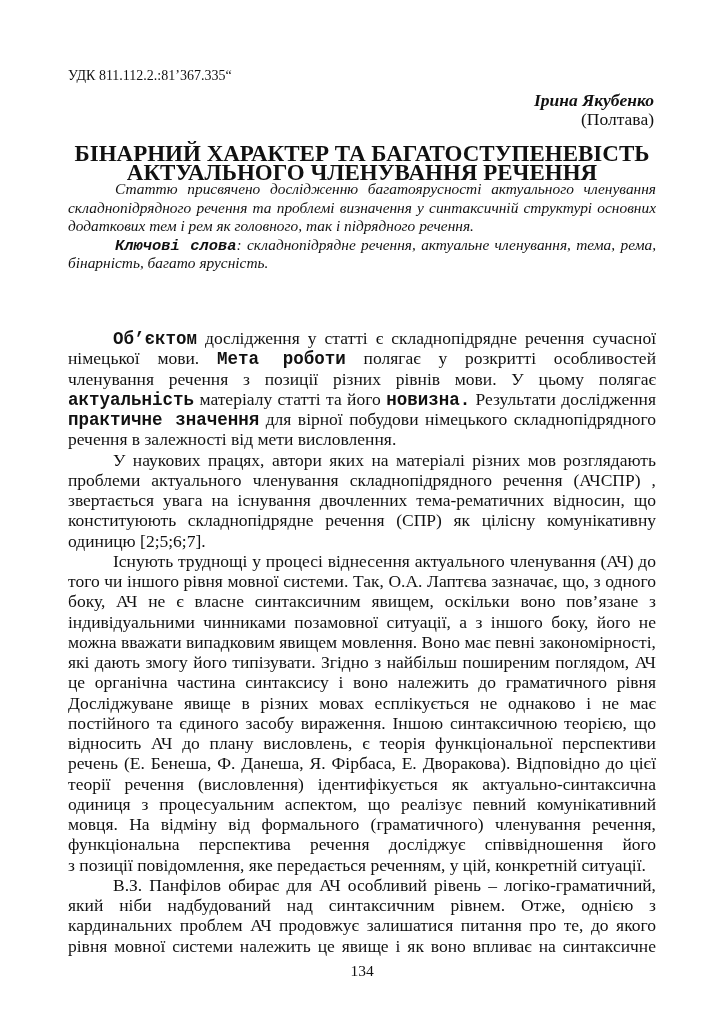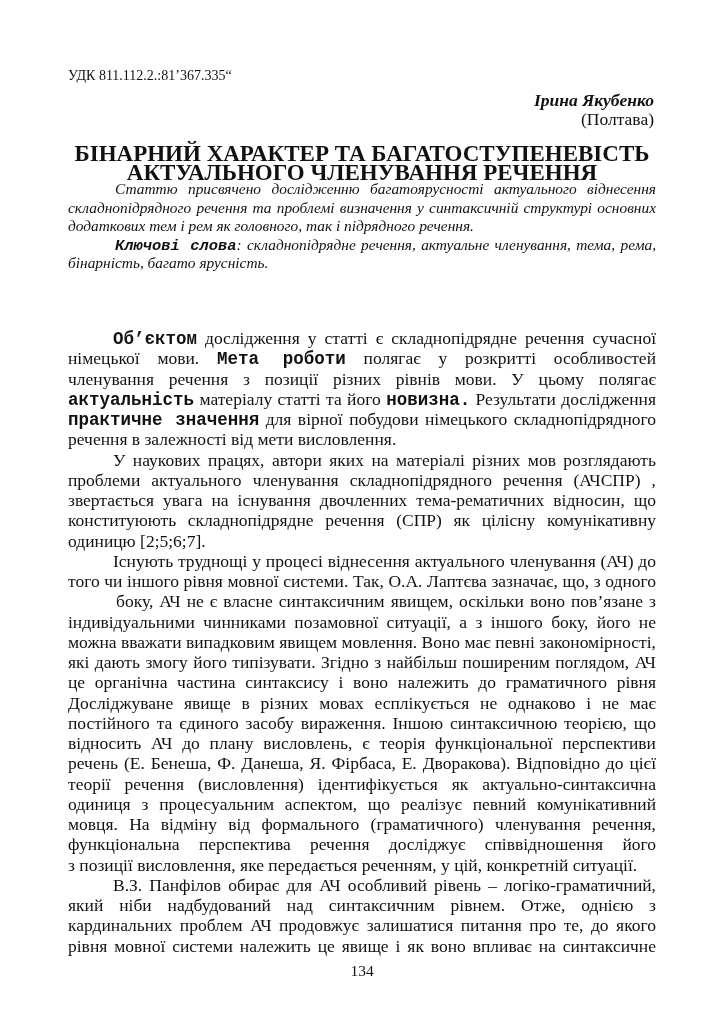--- a/index.html
+++ b/index.html
@@ -29,21 +29,21 @@
   <div class="udk">УДК 811.112.2.:81’367.335“</div>
   <div class="author">Ірина Якубенко</div>
   <div class="city">(Полтава)</div>
 
   <div class="title">
     <div>БІНАРНИЙ ХАРАКТЕР ТА БАГАТОСТУПЕНЕВІСТЬ</div>
     <div>АКТУАЛЬНОГО ЧЛЕНУВАННЯ РЕЧЕННЯ</div>
   </div>
 
   <div class="abstract">
-    <span class="ln indent" style="white-space: normal; height: 18.6px; overflow: hidden;">Статтю присвячено дослідженню багатоярусності актуального віднесення</span>
+    <span class="ln indent" style="white-space: normal; height: 18.6px; overflow: hidden;">Статтю присвячено дослідженню багатоярусності актуального членування</span>
     <span class="ln" style="white-space: normal; height: 18.6px; overflow: hidden;">складнопідрядного речення та проблемі визначення у синтаксичній структурі основних та</span>
     <span class="ln last">додаткових тем і рем як головного, так і підрядного речення.</span>
     <span class="ln indent" style="white-space: normal; height: 18.6px; overflow: hidden;"><b>Ключові слова</b><span>: складнопідрядне речення, актуальне членування, тема, рема,</span></span>
     <span class="ln last">бінарність, багато ярусність.</span>
   </div>
 
   <div class="body-text">
 
     <span class="ln indent" style="white-space: normal; height: 20.25px; overflow: hidden; margin-top: 39px;"><b>Об’єктом</b><span> дослідження у статті є складнопідрядне речення сучасної</span></span>
     <span class="ln" style="white-space: normal; height: 20.25px; overflow: hidden;"><span>німецької мови. </span><b>Мета роботи</b><span> полягає у розкритті особливостей актуального</span></span>
@@ -53,34 +53,34 @@
     <span class="ln last">речення в залежності від мети висловлення.</span>
 
     <span class="ln indent" style="white-space: normal; height: 20.25px; overflow: hidden;">У наукових працях, автори яких на матеріалі різних мов розглядають</span>
     <span class="ln" style="white-space: normal; height: 20.25px; overflow: hidden;">проблеми актуального членування складнопідрядного речення (АЧСПР) ,</span>
     <span class="ln" style="white-space: normal; height: 20.25px; overflow: hidden;">звертається увага на існування двочленних тема-рематичних відносин, що</span>
     <span class="ln" style="white-space: normal; height: 20.25px; overflow: hidden;">конституюють складнопідрядне речення (СПР) як цілісну комунікативну</span>
     <span class="ln last">одиницю [2;5;6;7].</span>
 
     <span class="ln indent" style="white-space: normal; height: 20.25px; overflow: hidden;">Існують труднощі у процесі віднесення актуального членування (АЧ) до</span>
     <span class="ln" style="white-space: normal; height: 20.25px; overflow: hidden;">того чи іншого рівня мовної системи. Так, О.А. Лаптєва зазначає, що, з одного</span>
-    <span class="ln" style="white-space: normal; height: 20.25px; overflow: hidden; margin-left: 48px;">боку, АЧ не є власне синтаксичним явищем, оскільки воно пов’язане з</span>
+    <span class="ln" style="white-space: normal; height: 20.25px; overflow: hidden;">боку, АЧ не є власне синтаксичним явищем, оскільки воно пов’язане з</span>
     <span class="ln" style="white-space: normal; height: 20.25px; overflow: hidden;">індивідуальними чинниками позамовної ситуації, а з іншого боку, його не</span>
     <span class="ln" style="white-space: normal; height: 20.25px; overflow: hidden;">можна вважати випадковим явищем мовлення. Воно має певні закономірності,</span>
     <span class="ln" style="white-space: normal; height: 20.25px; overflow: hidden;">які дають змогу його типізувати. Згідно з найбільш поширеним поглядом, АЧ –</span>
     <span class="ln" style="white-space: normal; height: 20.25px; overflow: hidden;">це органічна частина синтаксису і воно належить до граматичного рівня</span>
     <span class="ln" style="white-space: normal; height: 20.25px; overflow: hidden;">Досліджуване явище в різних мовах есплікується не однаково і не має</span>
     <span class="ln" style="white-space: normal; height: 20.25px; overflow: hidden;">постійного та єдиного засобу вираження. Іншою синтаксичною теорією, що</span>
     <span class="ln" style="white-space: normal; height: 20.25px; overflow: hidden;">відносить АЧ до плану висловлень, є теорія функціональної перспективи</span>
     <span class="ln" style="white-space: normal; height: 20.25px; overflow: hidden;">речень (Е. Бенеша, Ф. Данеша, Я. Фірбаса, Е. Дворакова). Відповідно до цієї</span>
     <span class="ln" style="white-space: normal; height: 20.25px; overflow: hidden;">теорії речення (висловлення) ідентифікується як актуально-синтаксична</span>
     <span class="ln" style="white-space: normal; height: 20.25px; overflow: hidden;">одиниця з процесуальним аспектом, що реалізує певний комунікативний намір</span>
     <span class="ln" style="white-space: normal; height: 20.25px; overflow: hidden;">мовця. На відміну від формального (граматичного) членування речення,</span>
     <span class="ln" style="white-space: normal; height: 20.25px; overflow: hidden;">функціональна перспектива речення досліджує співвідношення його елементів</span>
-    <span class="ln last">з позиції висловлення, яке передається реченням, у цій, конкретній ситуації.</span>
+    <span class="ln last">з позиції повідомлення, яке передається реченням, у цій, конкретній ситуації.</span>
 
     <span class="ln indent" style="white-space: normal; height: 20.25px; overflow: hidden;">В.З. Панфілов обирає для АЧ особливий рівень – логіко-граматичний,</span>
     <span class="ln" style="white-space: normal; height: 20.25px; overflow: hidden;">який ніби надбудований над синтаксичним рівнем. Отже, однією з</span>
     <span class="ln" style="white-space: normal; height: 20.25px; overflow: hidden;">кардинальних проблем АЧ продовжує залишатися питання про те, до якого</span>
     <span class="ln" style="white-space: normal; height: 20.25px; overflow: hidden;">рівня мовної системи належить це явище і як воно впливає на синтаксичне</span>
   </div>
 
   <div class="pagenum">134</div>
 </div>
 

